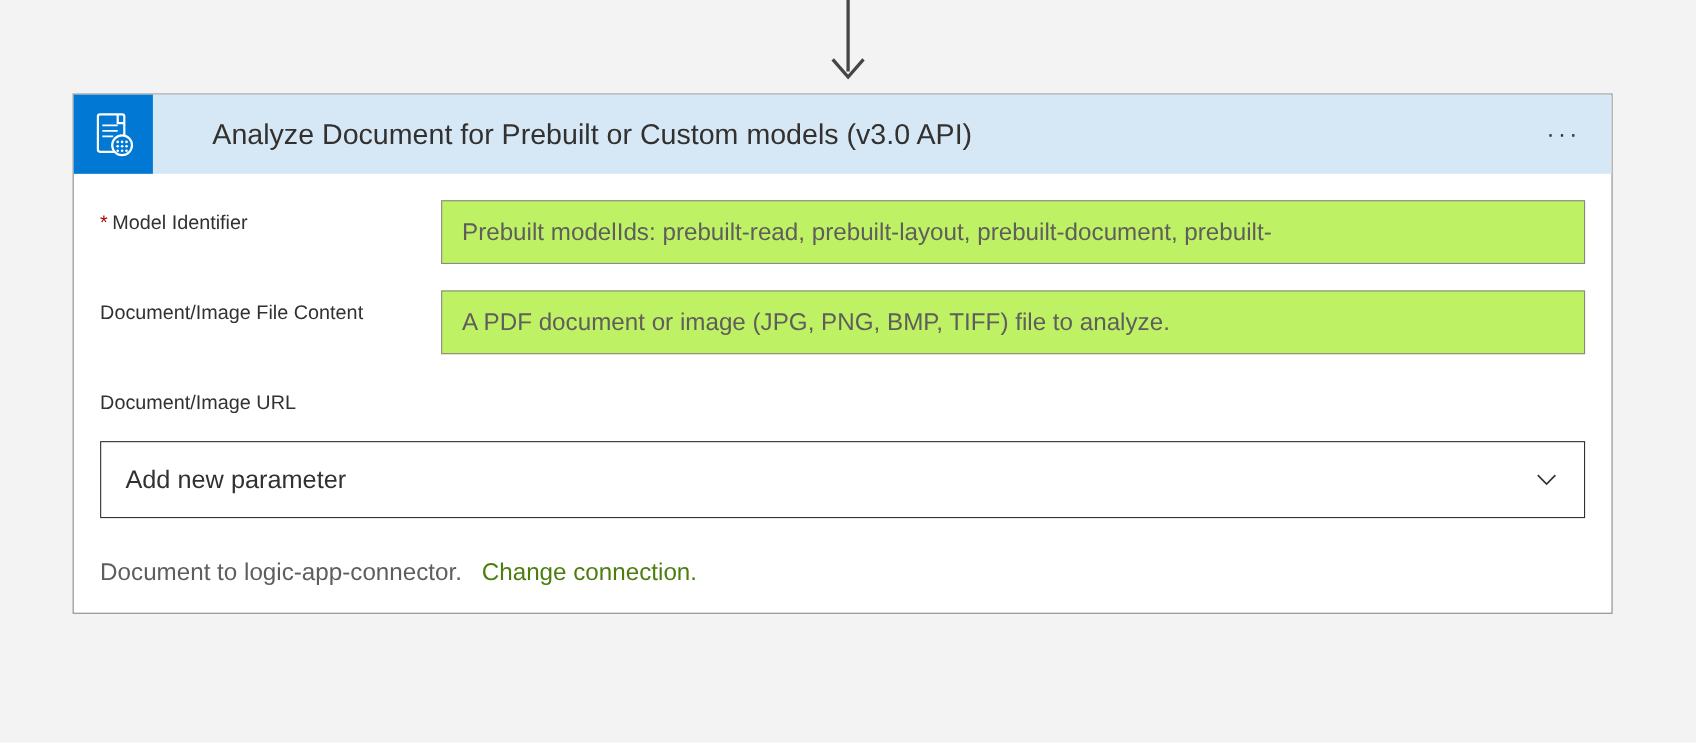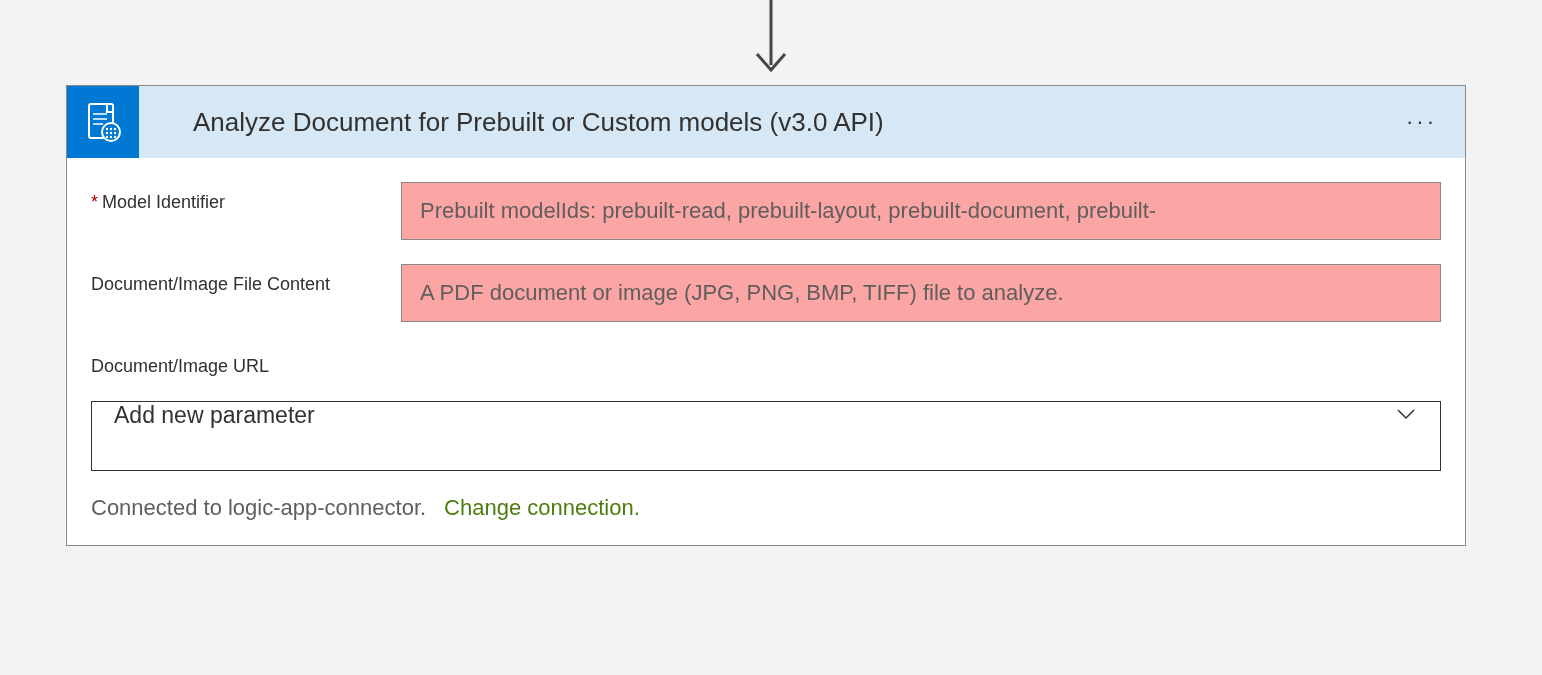--- a/index.html
+++ b/index.html
@@ -81,33 +81,33 @@
       margin-right: 4px;
     }
     .form-input {
       flex: 1;
       height: 58px;
       border: 1px solid #8a8886;
       padding: 0 18px;
       font-size: 22px;
       font-family: inherit;
       color: #323130;
-      background: #fca5a5;
+      background: #bef264;
     }
     .form-input::placeholder {
       color: #605e5c;
     }
     .dropdown {
       display: flex;
-      align-items: flex-start;
+      align-items: center;
       height: 70px;
       border: 1px solid #323130;
       padding: 0 22px;
       cursor: pointer;
-      margin-bottom: 24px;
+      margin-bottom: 36px;
     }
     .dropdown-text {
       flex: 1;
       font-size: 23px;
       color: #323130;
     }
     .dropdown-chevron {
       width: 24px;
       height: 24px;
     }
@@ -180,18 +180,18 @@
     </div>
 
     <div class="dropdown">
       <div class="dropdown-text">Add new parameter</div>
       <svg class="dropdown-chevron" viewBox="0 0 24 24">
         <polyline points="4,8 12,16 20,8" fill="none" stroke="#323130" stroke-width="1.5"></polyline>
       </svg>
     </div>
 
     <div class="footer-row">
-      <span class="footer-text">Connected to logic-app-connector.</span>
+      <span class="footer-text">Document to logic-app-connector.</span>
       <span class="footer-link">Change connection.</span>
     </div>
 
   </div>
 </div>
 
 </body></html>

